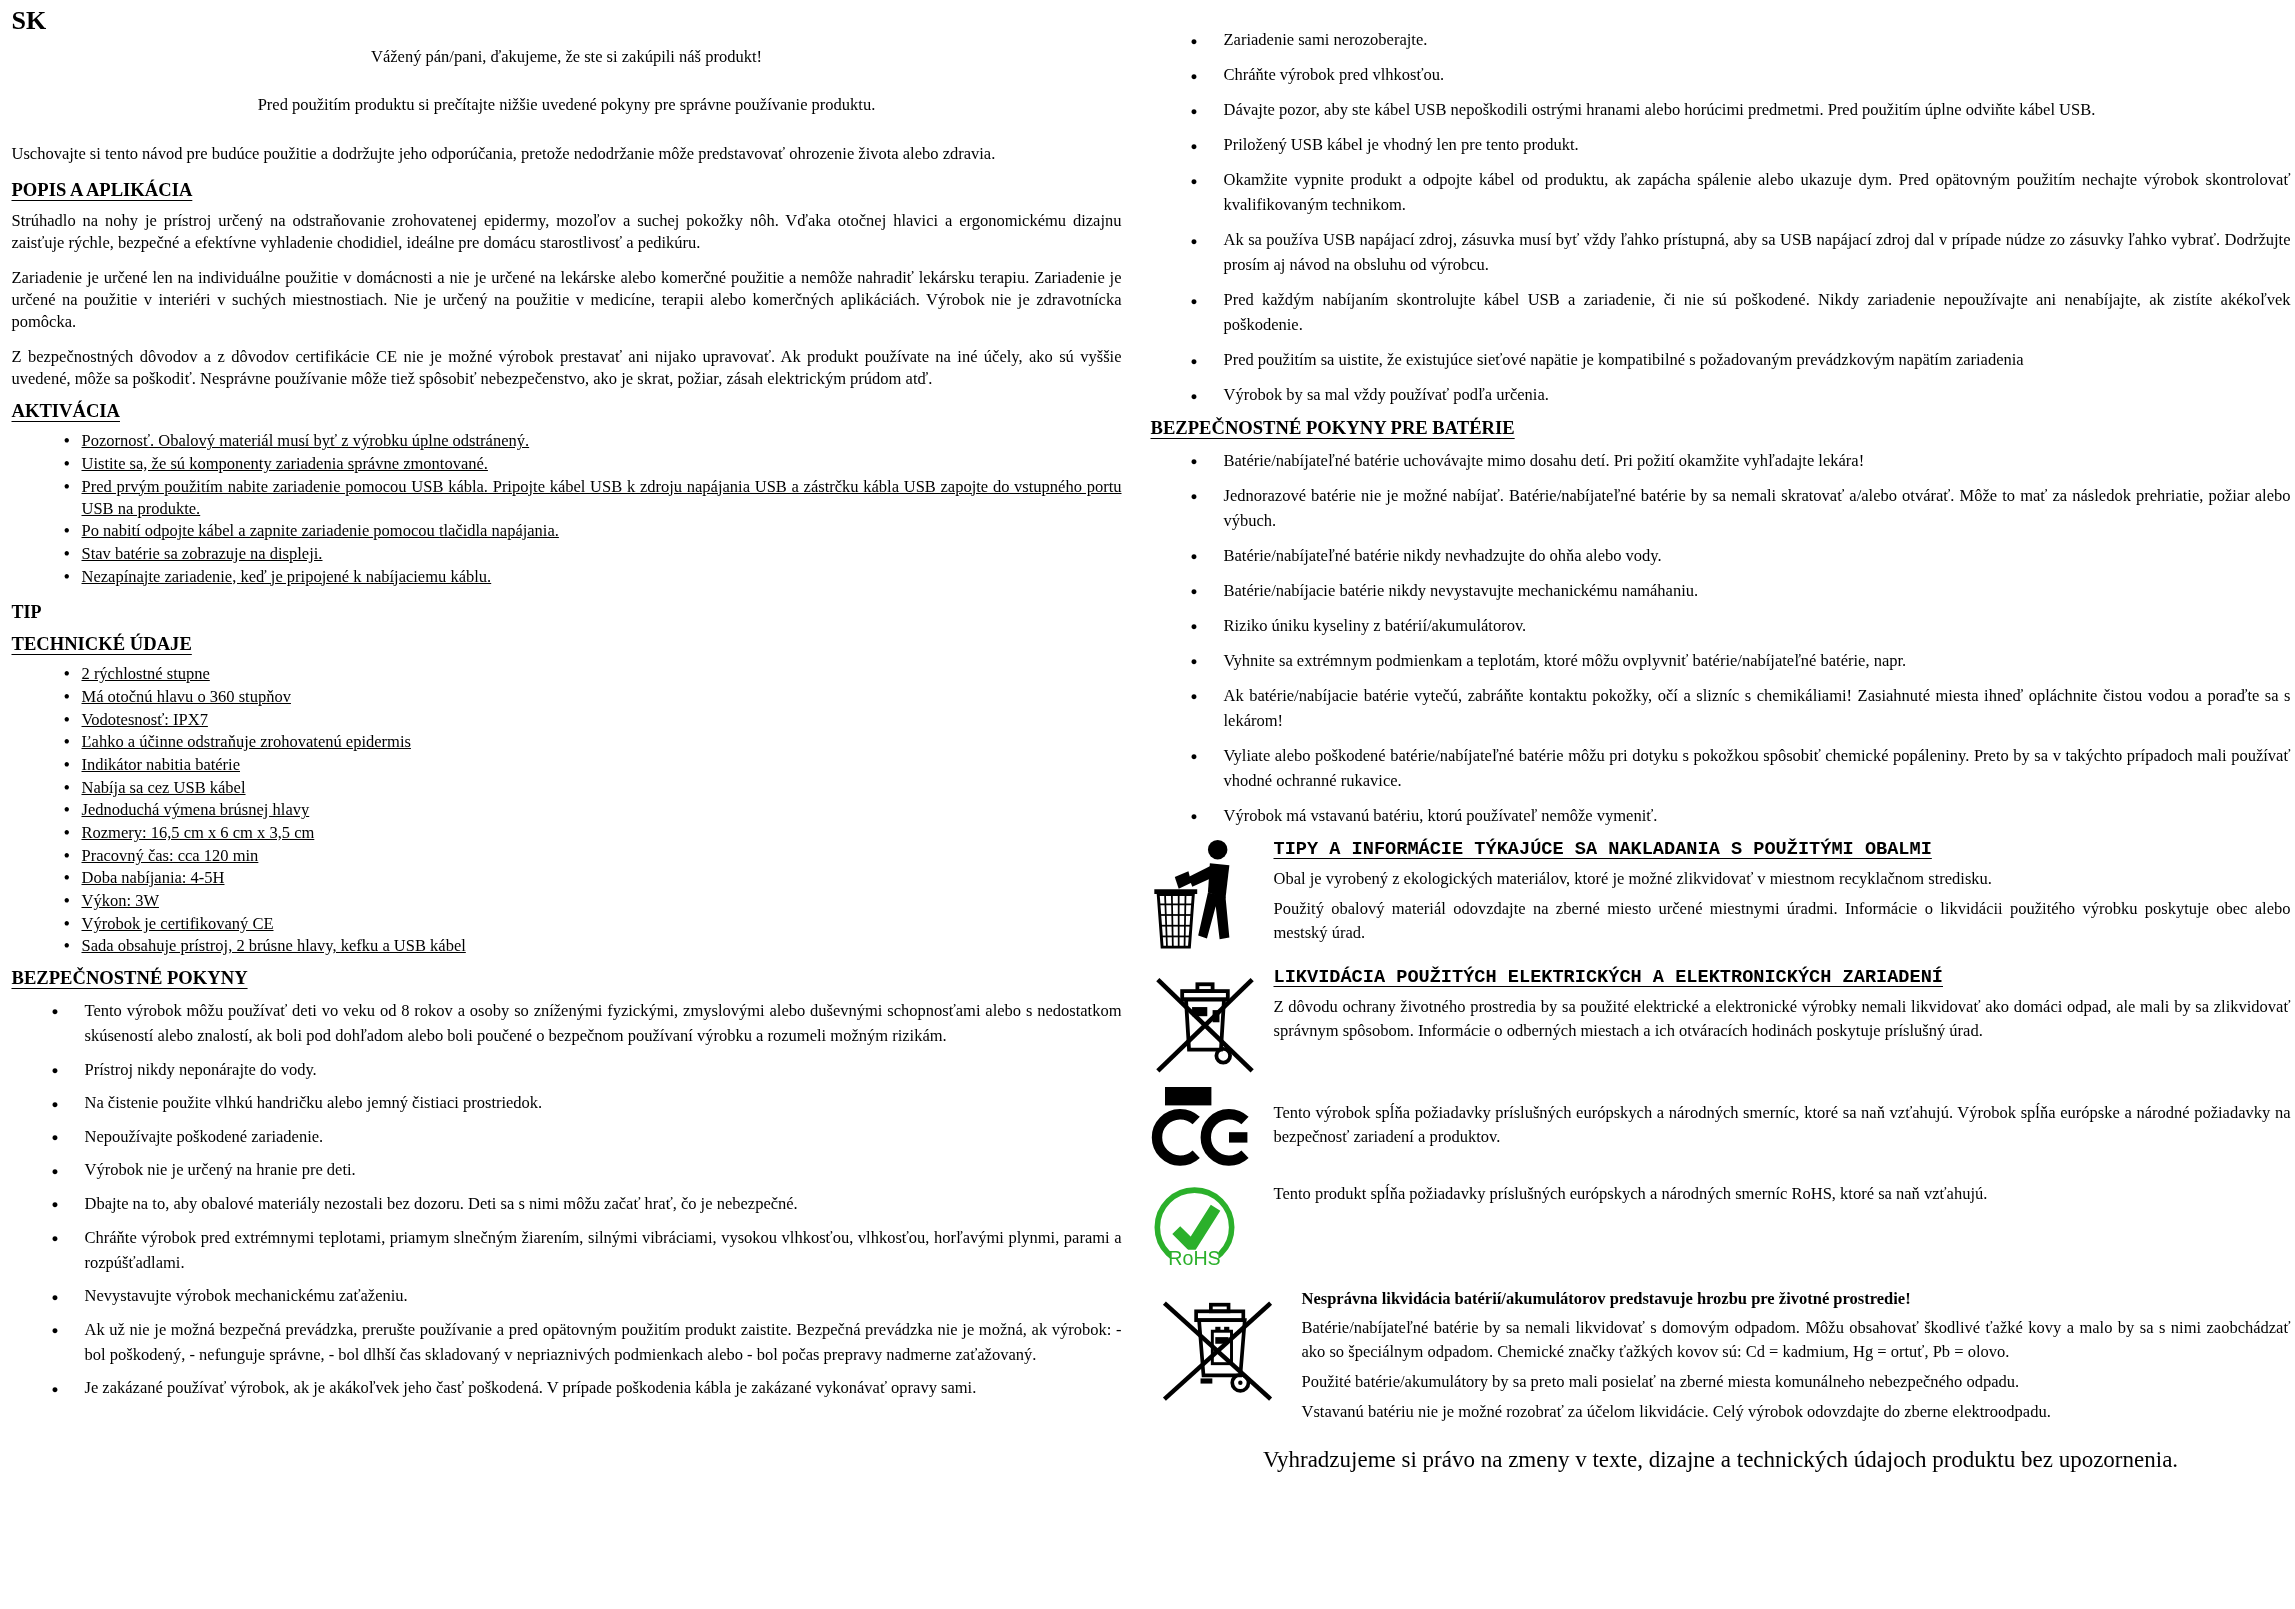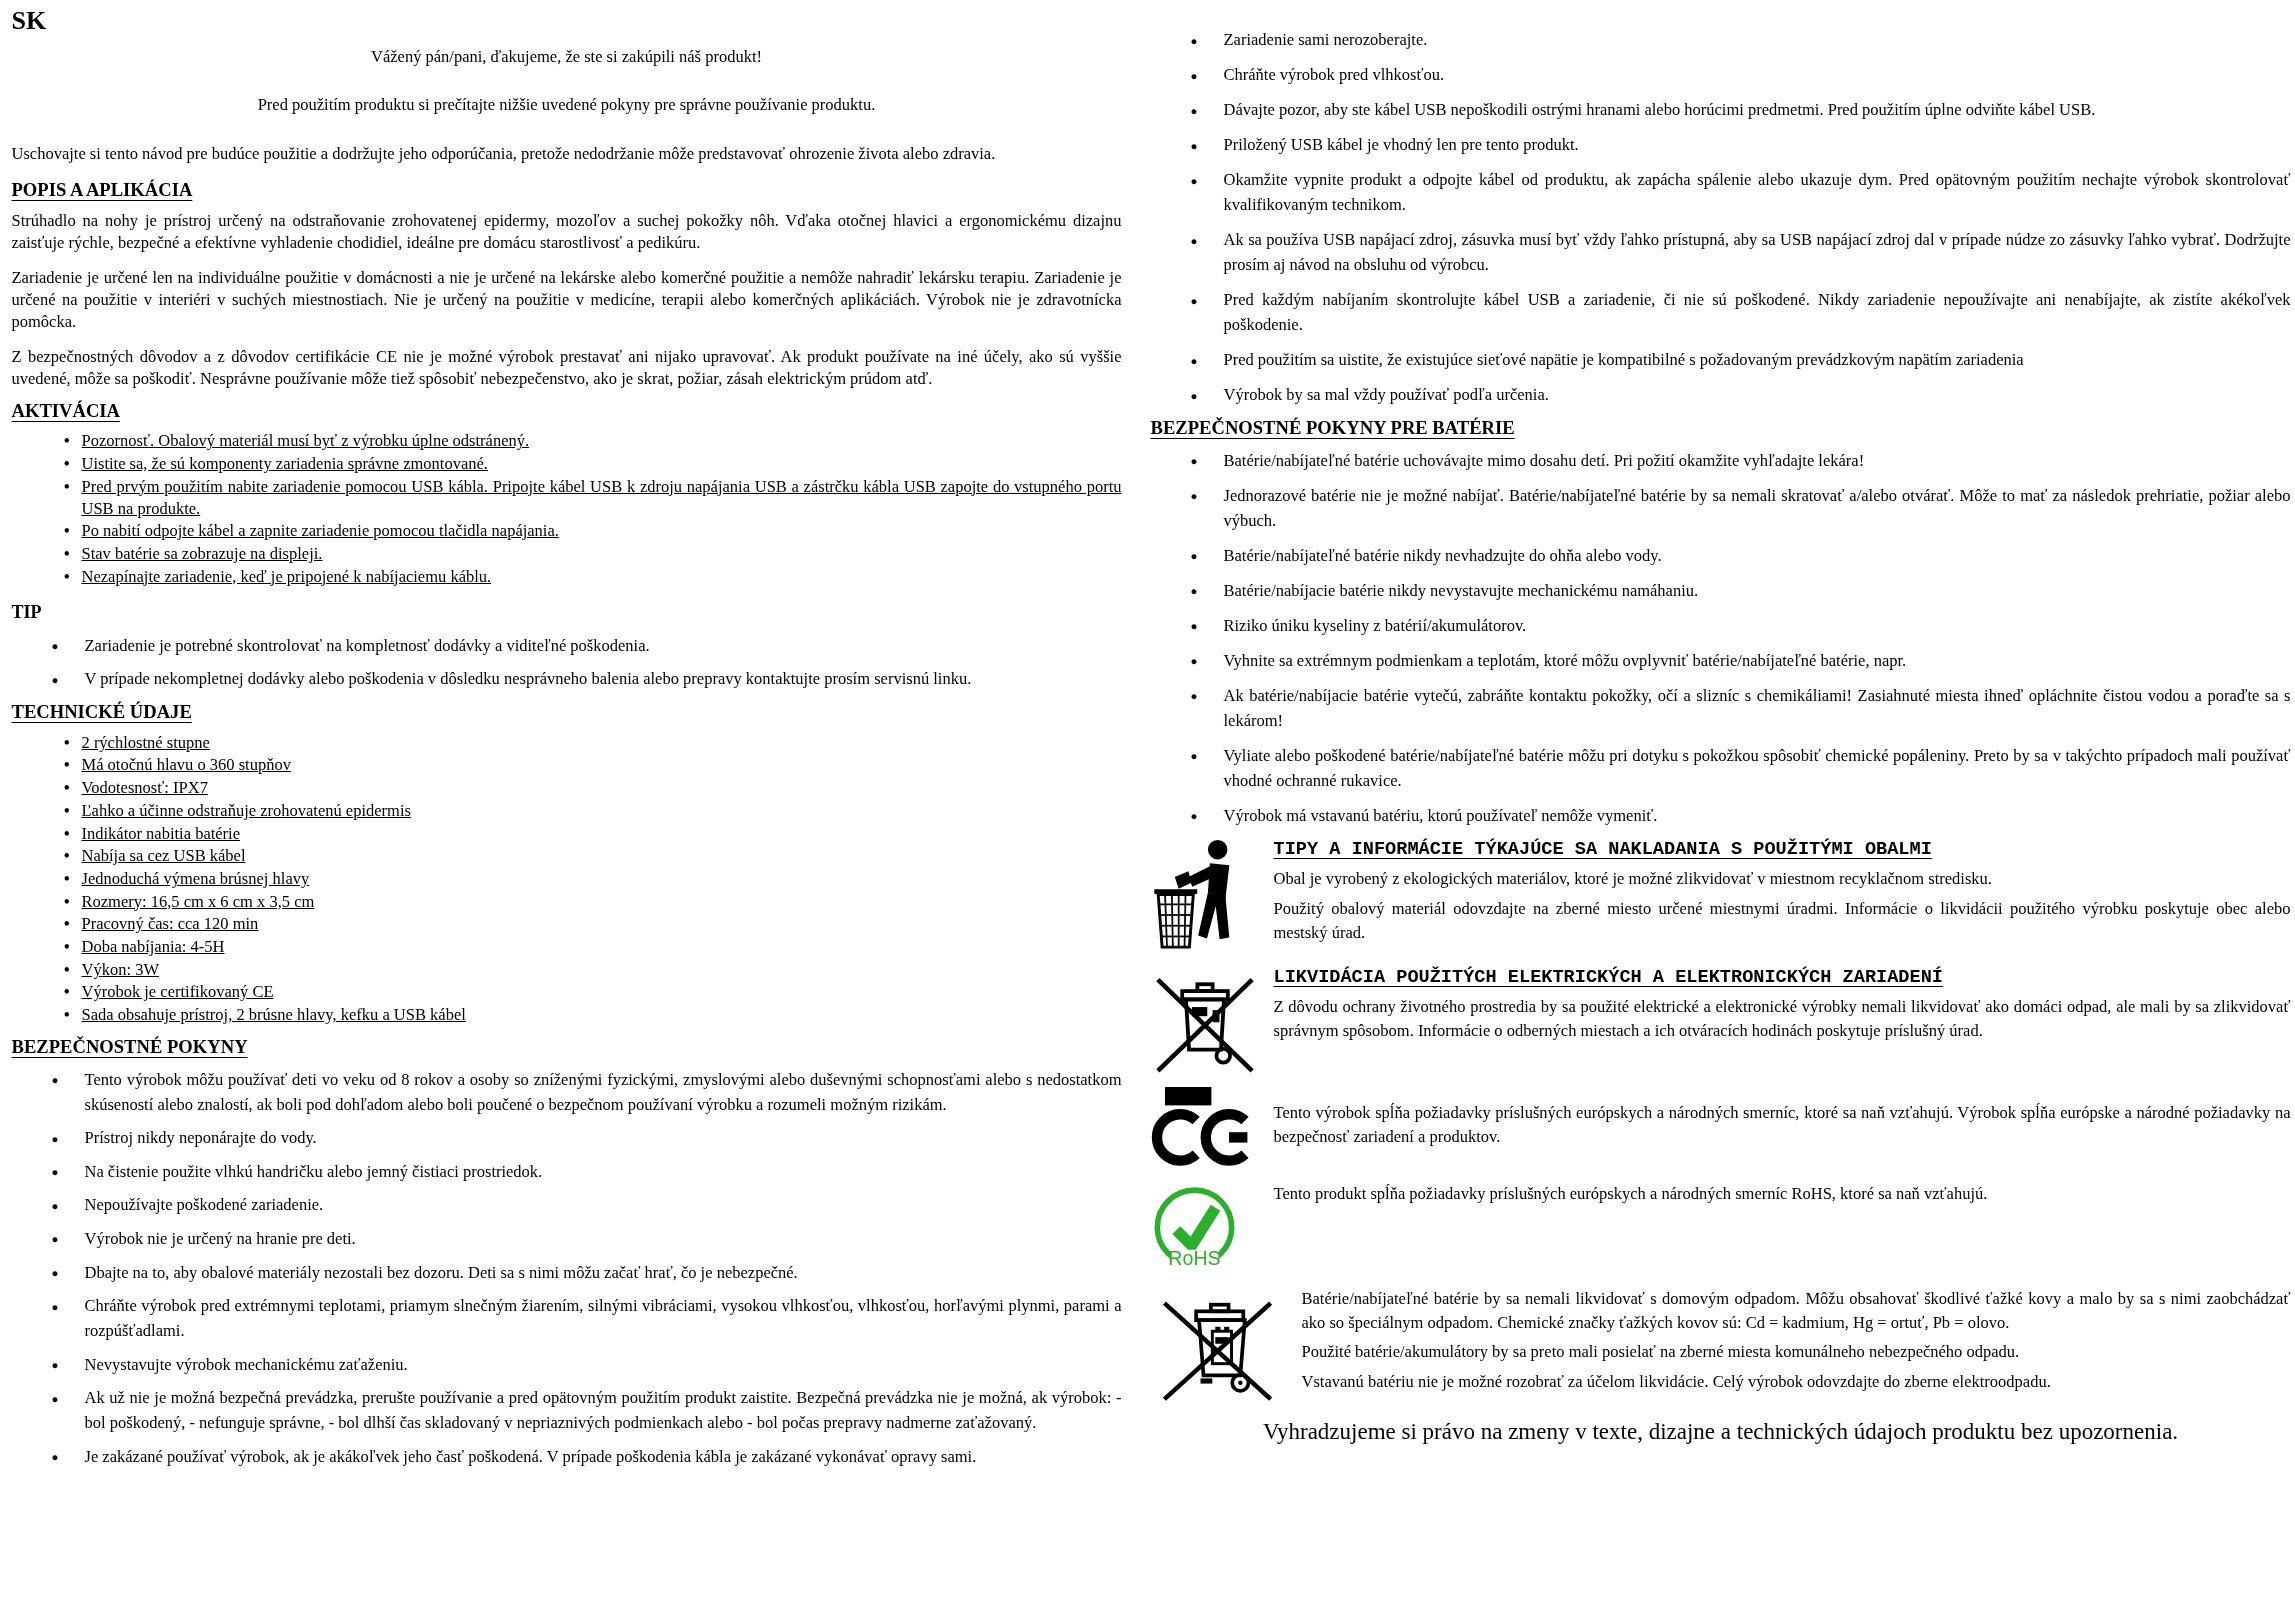--- a/index.html
+++ b/index.html
@@ -66,24 +66,20 @@
     <ul class="tight">
       <li>Pozornosť. Obalový materiál musí byť z výrobku úplne odstránený.</li>
       <li>Uistite sa, že sú komponenty zariadenia správne zmontované.</li>
       <li>Pred prvým použitím nabite zariadenie pomocou USB kábla. Pripojte kábel USB k zdroju napájania USB a zástrčku kábla USB zapojte do vstupného portu USB na produkte.</li>
       <li>Po nabití odpojte kábel a zapnite zariadenie pomocou tlačidla napájania.</li>
       <li>Stav batérie sa zobrazuje na displeji.</li>
       <li>Nezapínajte zariadenie, keď je pripojené k nabíjaciemu káblu.</li>
     </ul>
 
     <h3>TIP</h3>
-    <ul class="sp">
-      <li>Zariadenie je potrebné skontrolovať na kompletnosť dodávky a viditeľné poškodenia.</li>
-      <li>V prípade nekompletnej dodávky alebo poškodenia v dôsledku nesprávneho balenia alebo prepravy kontaktujte prosím servisnú linku.</li>
-    </ul>
 
     <h2>TECHNICKÉ ÚDAJE</h2>
     <ul class="tight">
       <li>2 rýchlostné stupne</li>
       <li>Má otočnú hlavu o 360 stupňov</li>
       <li>Vodotesnosť: IPX7</li>
       <li>Ľahko a účinne odstraňuje zrohovatenú epidermis</li>
       <li>Indikátor nabitia batérie</li>
       <li>Nabíja sa cez USB kábel</li>
       <li>Jednoduchá výmena brúsnej hlavy</li>
@@ -239,20 +235,21 @@
             <rect x="68" y="60" width="26" height="44"></rect>
           </g>
           <rect x="72" y="54" width="7" height="6" fill="#000"></rect>
           <rect x="84" y="54" width="7" height="6" fill="#000"></rect>
           <rect x="72" y="68" width="18" height="9" fill="#000"></rect>
           <circle cx="106" cy="130" r="3" fill="#000"></circle>
           <rect x="52" y="124" width="16" height="7" fill="#000"></rect>
         </svg>
       </div>
       <div class="tcol">
+        <p class="batt-title">Nesprávna likvidácia batérií/akumulátorov predstavuje hrozbu pre životné prostredie!</p>
         <p>Batérie/nabíjateľné batérie by sa nemali likvidovať s domovým odpadom. Môžu obsahovať škodlivé ťažké kovy a malo by sa s nimi zaobchádzať ako so špeciálnym odpadom. Chemické značky ťažkých kovov sú: Cd = kadmium, Hg = ortuť, Pb = olovo.</p>
         <p>Použité batérie/akumulátory by sa preto mali posielať na zberné miesta komunálneho nebezpečného odpadu.</p>
         <p>Vstavanú batériu nie je možné rozobrať za účelom likvidácie. Celý výrobok odovzdajte do zberne elektroodpadu.</p>
       </div>
     </div>
 
     <p class="footer">Vyhradzujeme si právo na zmeny v texte, dizajne a technických údajoch produktu bez upozornenia.</p>
   </div>
 </div>
 

